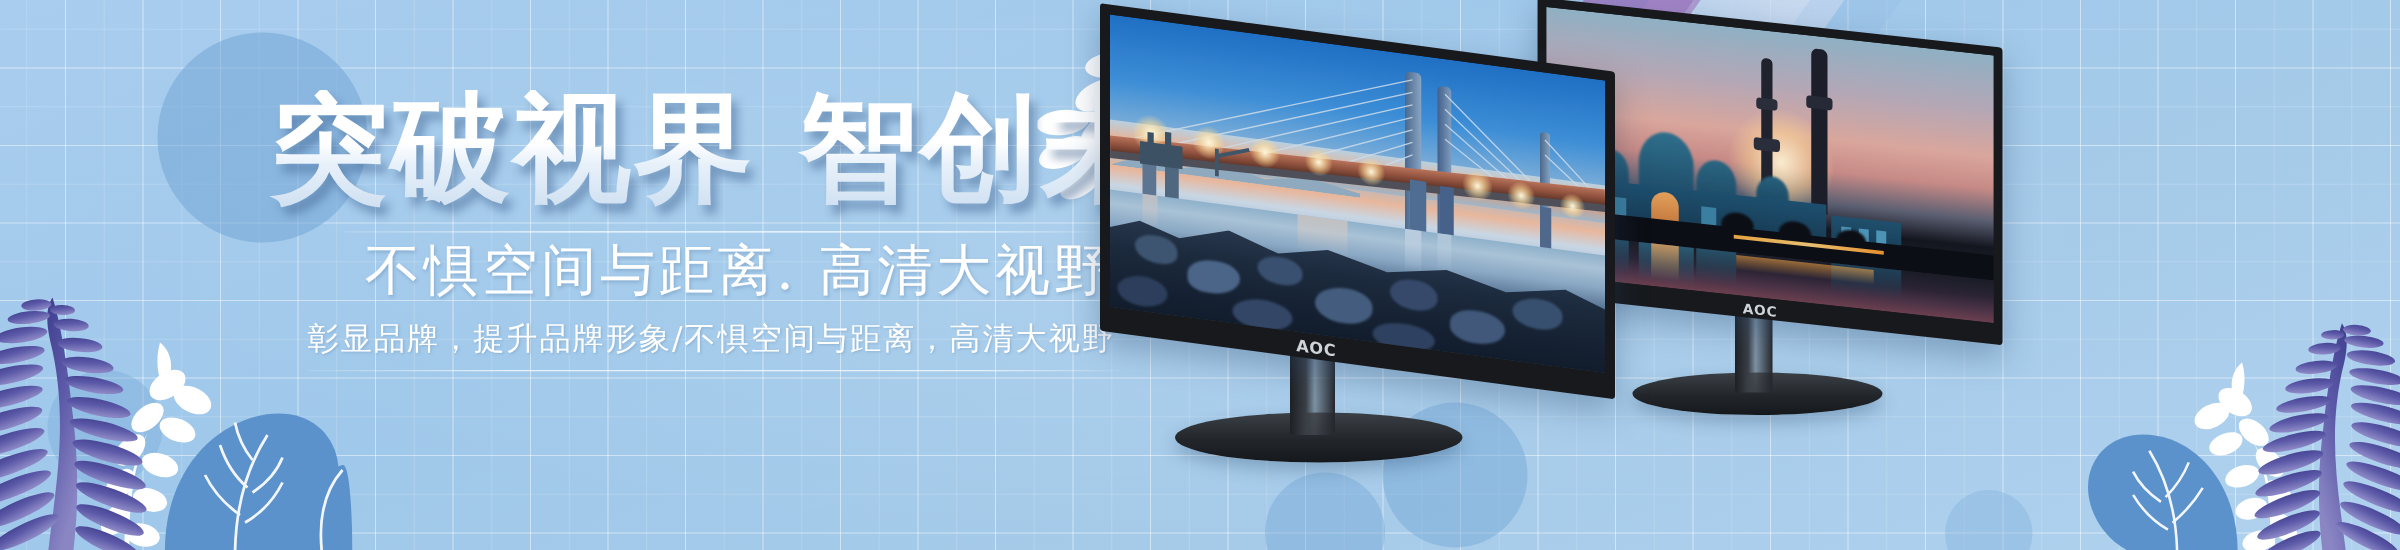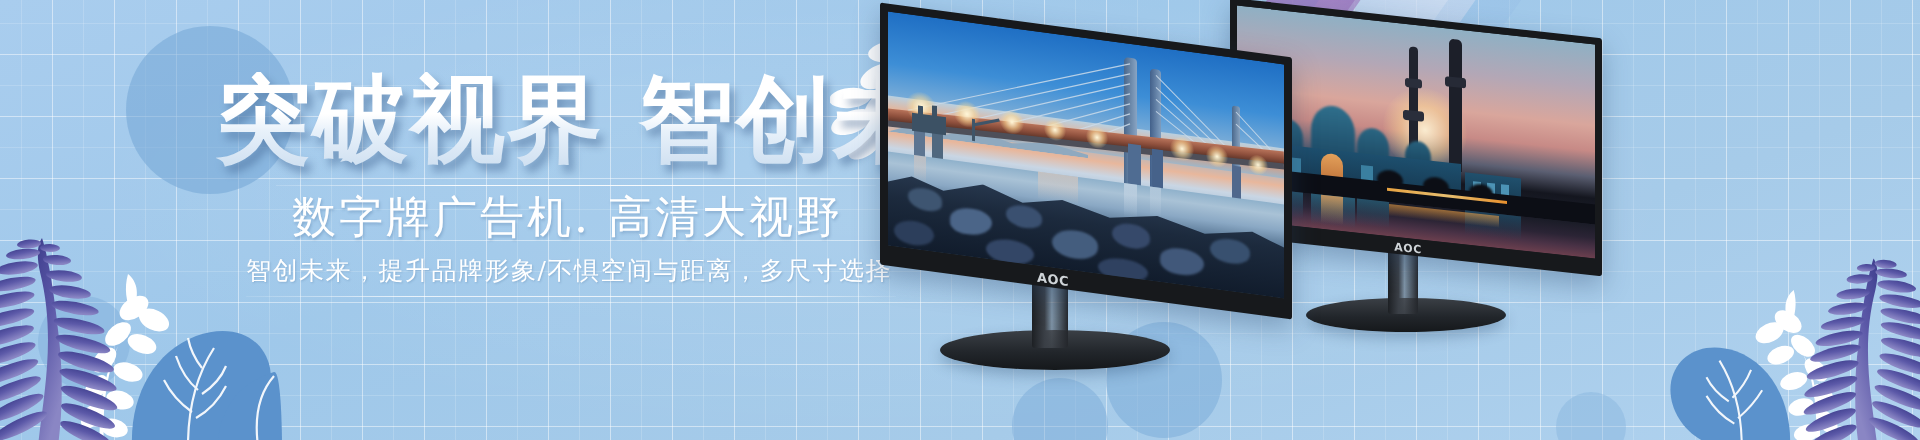--- a/index.html
+++ b/index.html
@@ -325,23 +325,23 @@
         <ellipse cx="82" cy="86" rx="18" ry="5.5" transform="rotate(6 82 86)"></ellipse>
         <ellipse cx="75" cy="70" rx="14" ry="5" transform="rotate(4 75 70)"></ellipse>
         <ellipse cx="68" cy="58" rx="10" ry="4" transform="rotate(2 68 58)"></ellipse>
       </g>
     </g>
   </svg>
 
   <div class="textblock">
     <div class="headline">突破视界 智创未来</div>
     <div class="divider"></div>
-    <div class="subtitle">数字牌广告机. 高清大视野</div>
+    <div class="subtitle">不惧空间与距离. 高清大视野</div>
     <div class="divider2"></div>
-    <div class="tagline">智创未来，提升品牌形象/不惧空间与距离，多尺寸选择</div>
+    <div class="tagline">彰显品牌，提升品牌形象/不惧空间与距离，高清大视野</div>
   </div>
 
   <div class="monitors">
 
     <div class="mon" style="left:350px;top:18px;width:420px;height:420px;">
 
       <div class="base" style="left:76px;top:280px;width:200px;height:34px;"></div>
       <div class="neck" style="left:158px;top:212px;width:30px;height:84px;"></div>
 
       <div class="mon-frame" style="left:0px;top:0px;width:372px;height:238px;transform:skewY(6.2deg);border-radius:3px;"></div>

